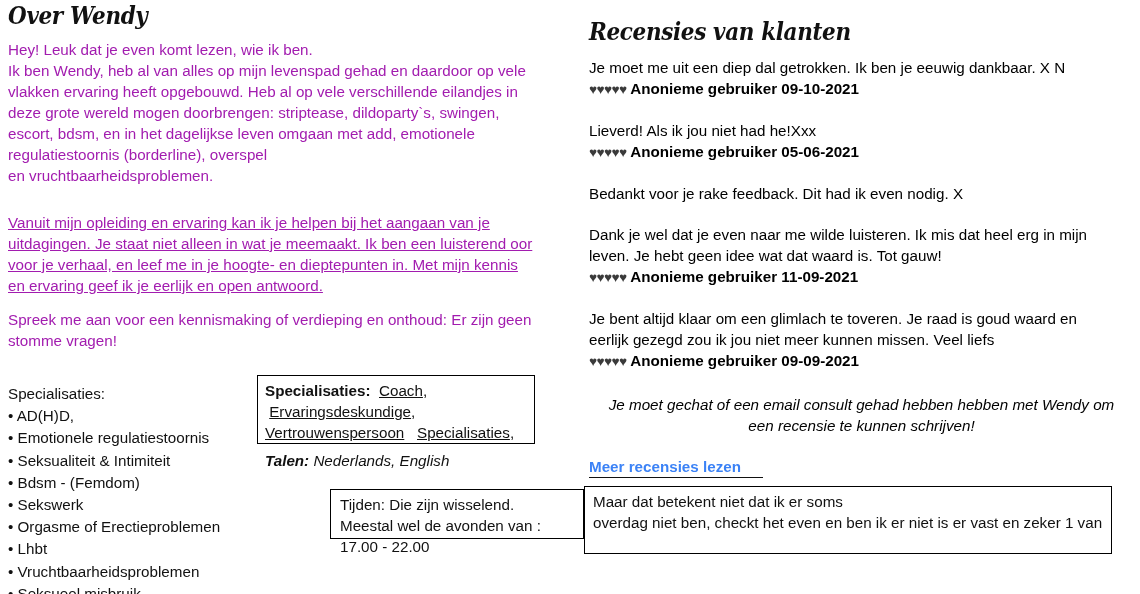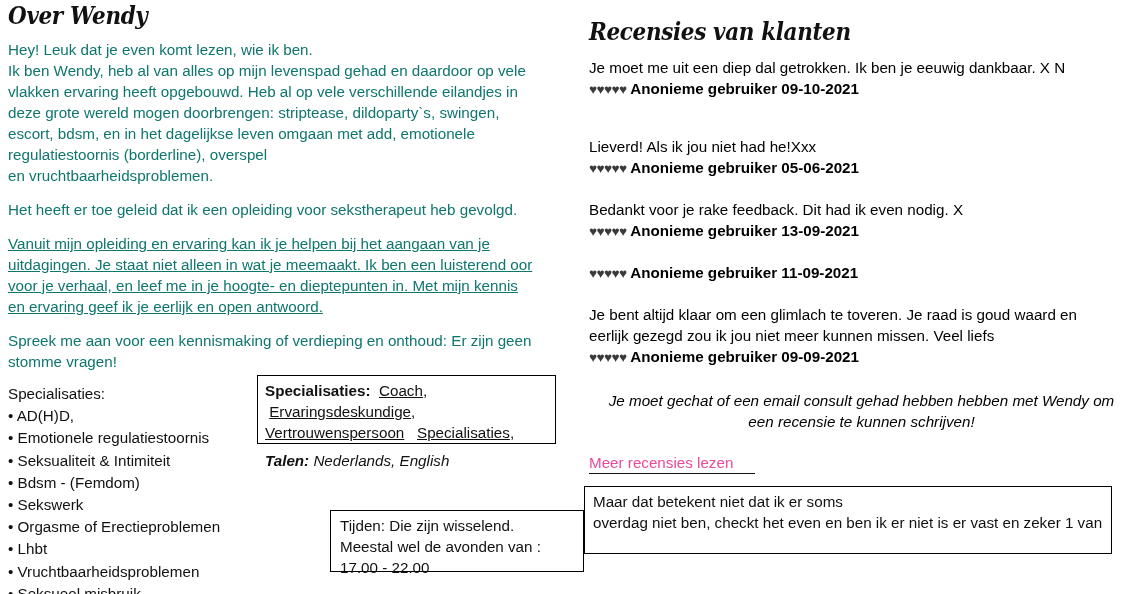--- a/index.html
+++ b/index.html
@@ -39,21 +39,21 @@
   #right-col {
     position: absolute;
     left: 589px;
     top: 16px;
     width: 545px;
   }
 
   .body-text {
     font-size: 15.2px;
     line-height: 21px;
-    color: #0f766e;
+    color: #a21caf;
   }
 
   .para { margin: 0 0 0 0; }
   .gap { height: 13px; }
 
   
   #spec-list {
     position: absolute;
     left: 8px;
     top: 383px;
@@ -70,30 +70,30 @@
     border: 1.6px solid #000000;
     background: #ffffff;
     box-sizing: border-box;
     font-size: 15.2px;
     line-height: 21px;
     color: #111111;
   }
   #spec-box {
     left: 257px;
     top: 375px;
-    width: 299px;
+    width: 278px;
     height: 69px;
     padding: 4px 6px 3px 7px;
   }
   #spec-box .row2 { margin-top: 7px; font-style: italic; }
   #tijden-box {
     left: 330px;
-    top: 510px;
+    top: 489px;
     width: 254px;
-    height: 62px;
+    height: 50px;
     padding: 4px 6px 3px 9px;
   }
   #collega-box {
     left: 584px;
     top: 486px;
     width: 528px;
     height: 68px;
     padding: 4px 6px 3px 8px;
   }
 
@@ -142,21 +142,20 @@
     <div class="para" style="white-space:pre-line;">Hey! Leuk dat je even komt lezen, wie ik ben.
 Ik ben Wendy, heb al van alles op mijn levenspad gehad en daardoor op vele
 vlakken ervaring heeft opgebouwd. Heb al op vele verschillende eilandjes in
 deze grote wereld mogen doorbrengen: striptease, dildoparty`s, swingen,
 escort, bdsm, en in het dagelijkse leven omgaan met add, emotionele
 regulatiestoornis (borderline), overspel
 en vruchtbaarheidsproblemen.</div>
 
     <div class="gap"></div>
 
-    <div class="para">Het heeft er toe geleid dat ik een opleiding voor sekstherapeut heb gevolgd.</div>
 
     <div class="gap"></div>
 
     <div class="para" style="white-space:pre-line;text-decoration:underline;">Vanuit mijn opleiding en ervaring kan ik je helpen bij het aangaan van je
 uitdagingen. Je staat niet alleen in wat je meemaakt. Ik ben een luisterend oor
 voor je verhaal, en leef me in je hoogte- en dieptepunten in. Met mijn kennis
 en ervaring geef ik je eerlijk en open antwoord.</div>
 
     <div class="gap"></div>
 
@@ -215,42 +214,39 @@
       <div class="review-meta">
         <span class="hearts">♥♥♥♥♥</span>
         <span>Anonieme gebruiker</span>
         <span>09-10-2021</span>
       </div>
     </div>
 
     <div class="review-gap"></div>
 
     <div class="review">
-      <div class="review-text" style="white-space:pre-line;margin-top:16px;">Lieverd! Als ik jou niet had he!Xxx</div>
+      <div class="review-text" style="white-space:pre-line;">Lieverd! Als ik jou niet had he!Xxx</div>
       <div class="review-meta">
         <span class="hearts">♥♥♥♥♥</span>
         <span>Anonieme gebruiker</span>
         <span>05-06-2021</span>
       </div>
     </div>
 
     <div class="review-gap"></div>
 
     <div class="review">
       <div class="review-text" style="white-space:pre-line;">Bedankt voor je rake feedback. Dit had ik even nodig. X</div>
-      <div class="review-meta">
-        <span class="hearts">♥♥♥♥♥</span>
-        <span>Anonieme gebruiker</span>
-        <span>13-09-2021</span>
-      </div>
-    </div>
-
-    <div class="review-gap"></div>
-
-    <div class="review">
+    </div>
+
+    <div class="review-gap"></div>
+
+    <div class="review">
+      <div class="review-text" style="white-space:pre-line;">Dank je wel dat je even naar me wilde luisteren. Ik mis dat heel erg in mijn
+leven. Je hebt geen idee wat dat waard is. Tot gauw!</div>
       <div class="review-meta">
         <span class="hearts">♥♥♥♥♥</span>
         <span>Anonieme gebruiker</span>
         <span>11-09-2021</span>
       </div>
     </div>
 
     <div class="review-gap"></div>
 
     <div class="review">
@@ -264,14 +260,14 @@
     </div>
   </div>
 
   <div style="height:22px;"></div>
 
   <div class="note-italic" style="white-space:pre-line;">Je moet gechat of een email consult gehad hebben hebben met Wendy om
 een recensie te kunnen schrijven!</div>
 
   <div style="height:20px;"></div>
 
-  <a class="more-link" href="#" style="color:#ec4899;text-decoration:none;">Meer recensies lezen</a>
+  <a class="more-link" href="#" style="color:#3b82f6;text-decoration:none;font-weight:bold;">Meer recensies lezen</a>
 </div>
 
 </body></html>

